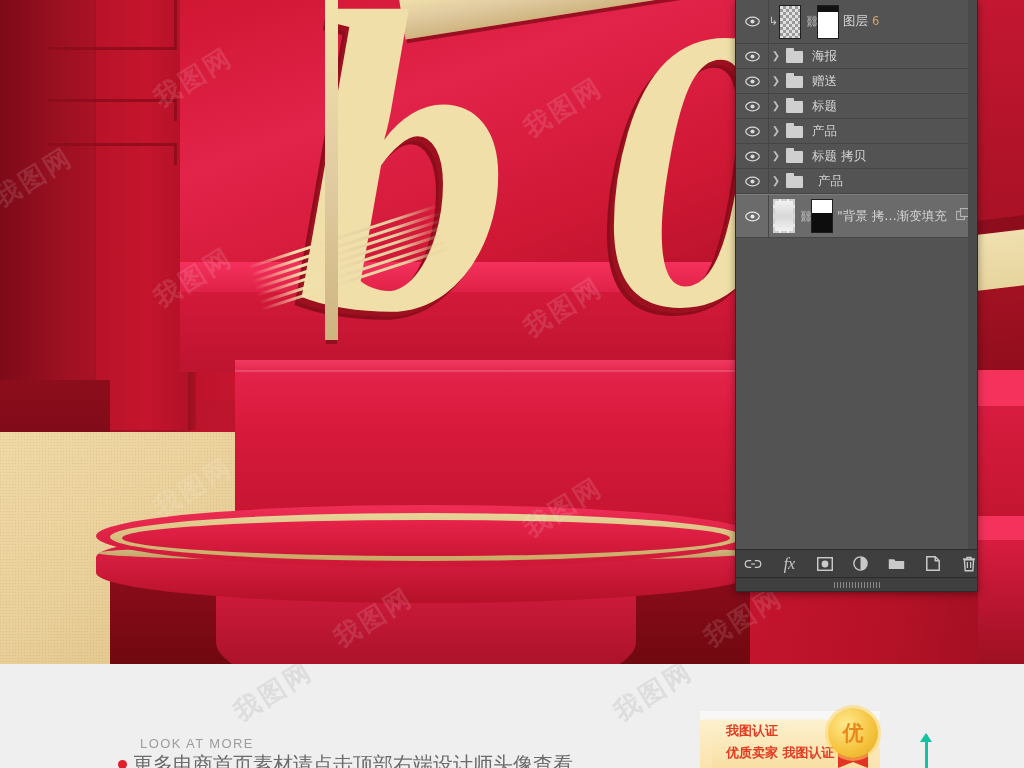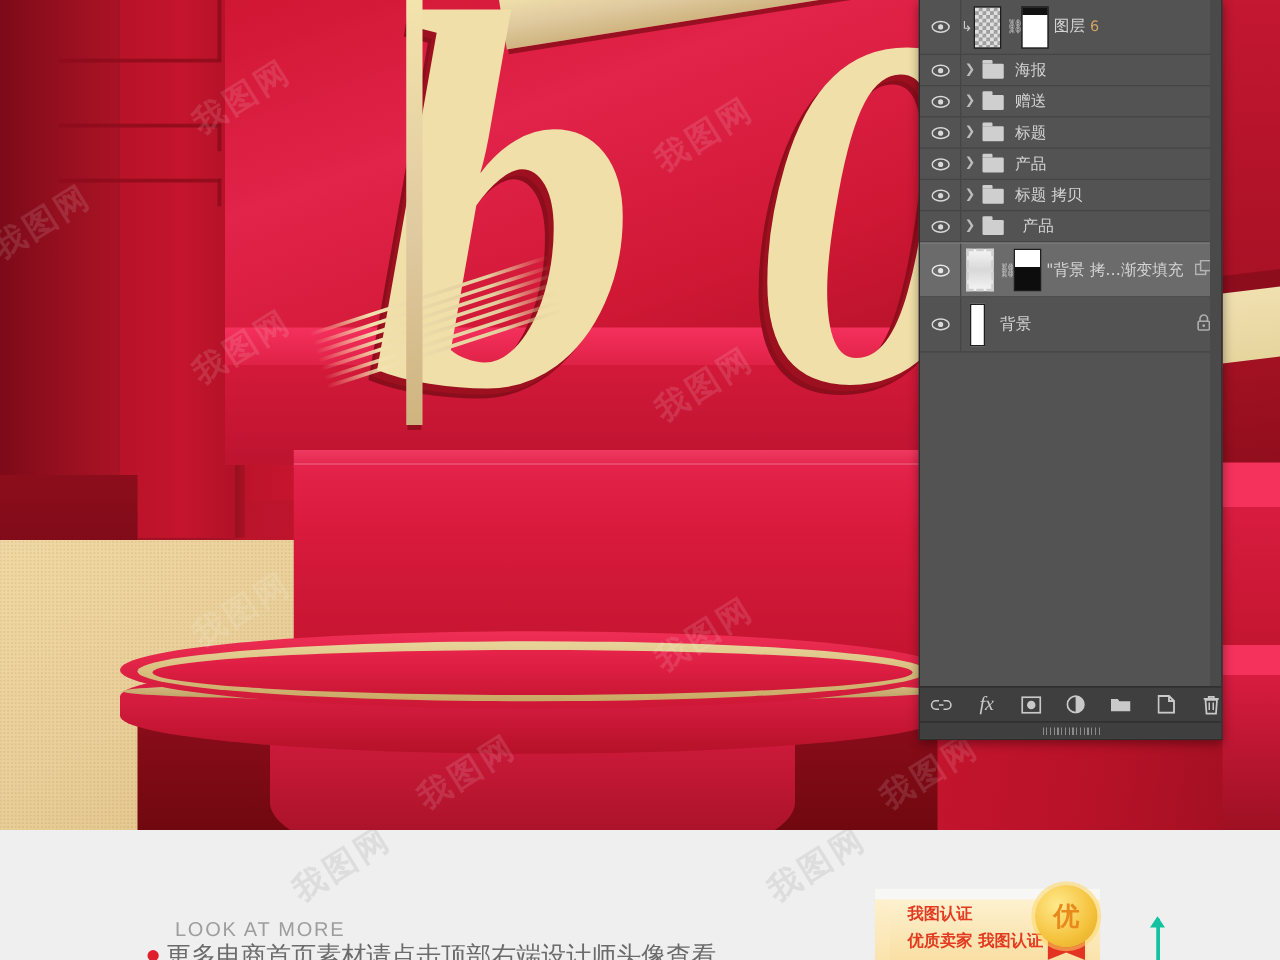--- a/index.html
+++ b/index.html
@@ -97,21 +97,21 @@
       background:linear-gradient(180deg,#8a0c1b,#70080f); }
 
   
   .wm { position:absolute; inset:0; pointer-events:none; overflow:hidden; }
   .wm span { position:absolute; color:rgba(255,255,255,.12); font-size:26px; font-weight:700;
      letter-spacing:3px; transform:rotate(-32deg); white-space:nowrap;
      font-family:"DejaVu Sans",sans-serif; }
 
   
   .bottom { position:absolute; left:0; top:664px; width:1024px; height:104px; background:#efefef; }
-  .look { position:absolute; left:140px; top:736px; color:#9d9d9d; font-size:16px;
+  .look { position:absolute; left:140px; top:736px; color:#9d9d9d; font-size:13px;
       letter-spacing:1.4px; font-family:"Liberation Sans",sans-serif; }
   .cn-line { position:absolute; left:133px; top:751px; font-size:20px; color:#6b6b6b;
       white-space:nowrap; font-family:"DejaVu Sans",sans-serif; }
   .red-dot { position:absolute; left:118px; top:760px; width:9px; height:9px; border-radius:50%;
       background:#e01f2d; }
 
   
   .badge { position:absolute; left:700px; top:711px; width:180px; height:57px;
       background:linear-gradient(180deg,#f7f7f5 0%,#f7f7f5 14%,#fdf0cd 16%,#fbe3ad 100%);
       box-shadow:0 0 0 1px #eee; }
@@ -453,43 +453,20 @@
           <span class="so-ico">
             <svg width="13" height="13" viewBox="0 0 13 13">
               <rect x="0.5" y="3.5" width="8" height="8" fill="none" stroke="#cfcfcf" stroke-width="1.2"></rect>
               <rect x="4.5" y="0.5" width="8" height="8" fill="#6b6b6b" stroke="#cfcfcf" stroke-width="1.2"></rect>
             </svg>
           </span>
         </div>
       </div>
 
 
-      <div class="layer-row tall">
-        <div class="eye-cell">
-          <span class="eye">
-            <svg viewBox="0 0 16 11" width="15" height="11">
-                <ellipse cx="8" cy="5.5" rx="7.2" ry="4.6" fill="none" stroke="#d8d8d8" stroke-width="1.3"></ellipse>
-                <circle cx="8" cy="5.5" r="2.2" fill="#d8d8d8"></circle>
-              </svg>
-          </span>
-        </div>
-        <div class="sep"></div>
-        <div style="width:8px;min-width:8px;"></div>
-        <div class="thumb thumb-white" style="width:12px;margin-right:12px;"></div>
-        <div class="lname">背景</div>
-        <div class="row-right">
-          <span class="lock-ico">
-            <svg width="12" height="14" viewBox="0 0 12 14">
-              <path d="M3 6V4a3 3 0 0 1 6 0v2" fill="none" stroke="#cfcfcf" stroke-width="1.3"></path>
-              <rect x="1.5" y="6" width="9" height="7" rx="1" fill="none" stroke="#cfcfcf" stroke-width="1.3"></rect>
-              <circle cx="6" cy="9.5" r="1.1" fill="#cfcfcf"></circle>
-            </svg>
-          </span>
-        </div>
-      </div>
 
       <div class="ps-scroll"></div>
     </div>
 
     <div class="ps-toolbar">
       <span class="tb-ico" title="link">
         <svg width="18" height="12" viewBox="0 0 20 12">
           <path d="M8 6H12" stroke="#c9c9c9" stroke-width="1.4"></path>
           <path d="M8 2.2H5.2a3.8 3.8 0 0 0 0 7.6H8" fill="none" stroke="#c9c9c9" stroke-width="1.4"></path>
           <path d="M12 2.2h2.8a3.8 3.8 0 0 1 0 7.6H12" fill="none" stroke="#c9c9c9" stroke-width="1.4"></path>

